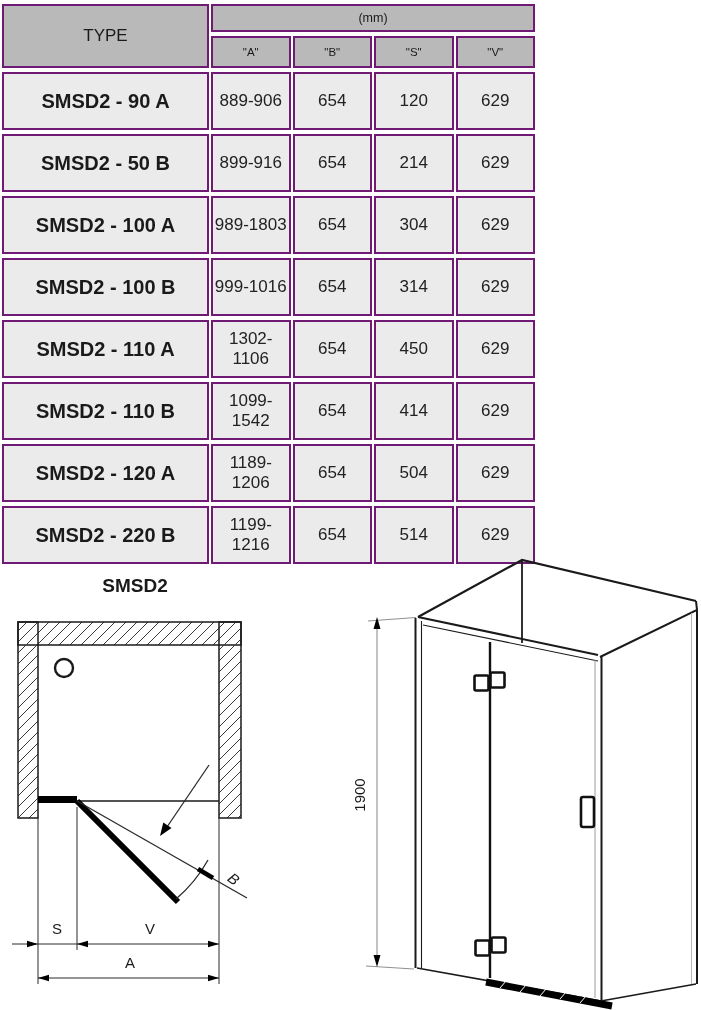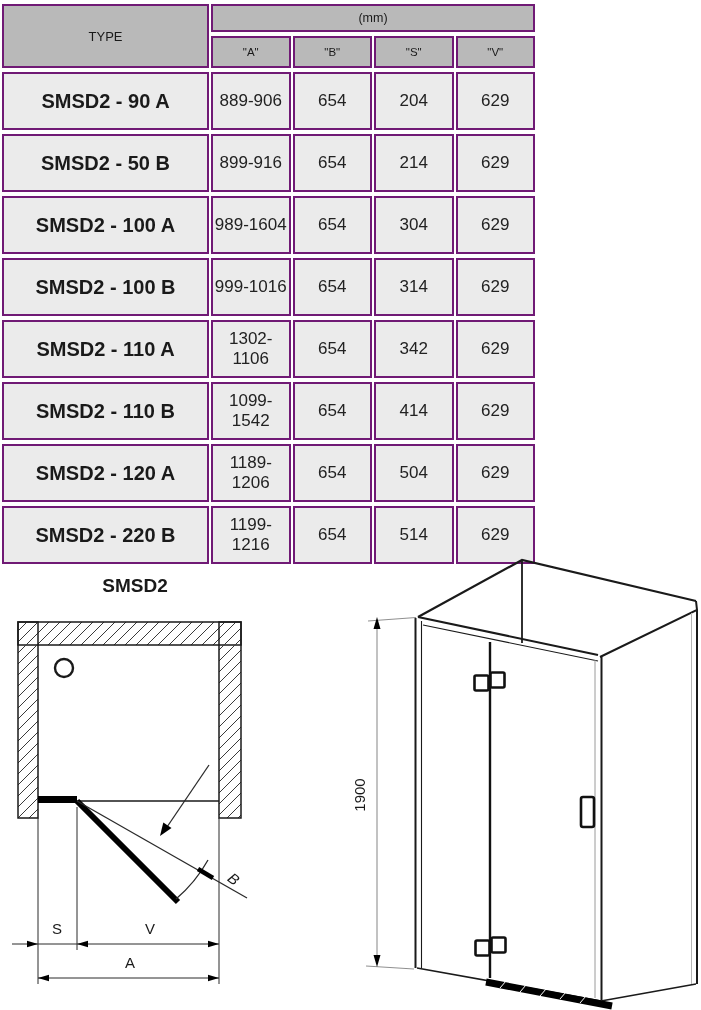--- a/index.html
+++ b/index.html
@@ -8,21 +8,21 @@
     font-family:"Liberation Sans", sans-serif;color:#1a1a1a;overflow:hidden;
   }
   
   table.dims{
     border-collapse:separate;border-spacing:2px 4px;
     width:537px;table-layout:fixed;margin:0;
   }
   table.dims th, table.dims td{
     border:2px solid #701a75;text-align:center;vertical-align:middle;padding:0;
   }
-  th.type-h{width:203px;background:#b9b9b9;font-weight:normal;font-size:13px;border-bottom:2px solid #5f5f5f;}
+  th.type-h{width:203px;background:#b9b9b9;font-weight:normal;font-size:17px;border-bottom:2px solid #5f5f5f;}
   th.unit-h{background:#b9b9b9;font-weight:normal;font-size:12.5px;height:24px;}
   th.col-h{background:#b9b9b9;font-weight:normal;font-size:11.5px;height:28px;border-bottom:2px solid #5f5f5f;}
   td.type-cell{background:#ebebeb;font-weight:bold;font-size:20px;height:54px;}
   td.val-cell{background:#ebebeb;font-size:17px;color:#222;}
   
   .plan-wrap{position:absolute;left:0;top:540px;width:300px;height:470px;}
   .iso-wrap{position:absolute;left:340px;top:540px;width:361px;height:470px;}
   svg text{font-family:"Liberation Sans", sans-serif;fill:#1a1a1a;}
 </style>
 </head>
@@ -41,49 +41,49 @@
         <th class="col-h">"B"</th>
         <th class="col-h">"S"</th>
         <th class="col-h">"V"</th>
       </tr>
     </thead>
     <tbody>
       <tr>
         <td class="type-cell">SMSD2 - 90 A</td>
         <td class="val-cell">889-906</td>
         <td class="val-cell">654</td>
-        <td class="val-cell">204</td>
+        <td class="val-cell">120</td>
         <td class="val-cell">629</td>
       </tr>
       <tr>
         <td class="type-cell">SMSD2 - 50 B</td>
         <td class="val-cell">899-916</td>
         <td class="val-cell">654</td>
         <td class="val-cell">214</td>
         <td class="val-cell">629</td>
       </tr>
       <tr>
         <td class="type-cell">SMSD2 - 100 A</td>
-        <td class="val-cell">989-1604</td>
+        <td class="val-cell">989-1803</td>
         <td class="val-cell">654</td>
         <td class="val-cell">304</td>
         <td class="val-cell">629</td>
       </tr>
       <tr>
         <td class="type-cell">SMSD2 - 100 B</td>
         <td class="val-cell">999-1016</td>
         <td class="val-cell">654</td>
         <td class="val-cell">314</td>
         <td class="val-cell">629</td>
       </tr>
       <tr>
         <td class="type-cell">SMSD2 - 110 A</td>
         <td class="val-cell">1302-1106</td>
         <td class="val-cell">654</td>
-        <td class="val-cell">342</td>
+        <td class="val-cell">450</td>
         <td class="val-cell">629</td>
       </tr>
       <tr>
         <td class="type-cell">SMSD2 - 110 B</td>
         <td class="val-cell">1099-1542</td>
         <td class="val-cell">654</td>
         <td class="val-cell">414</td>
         <td class="val-cell">629</td>
       </tr>
       <tr>

